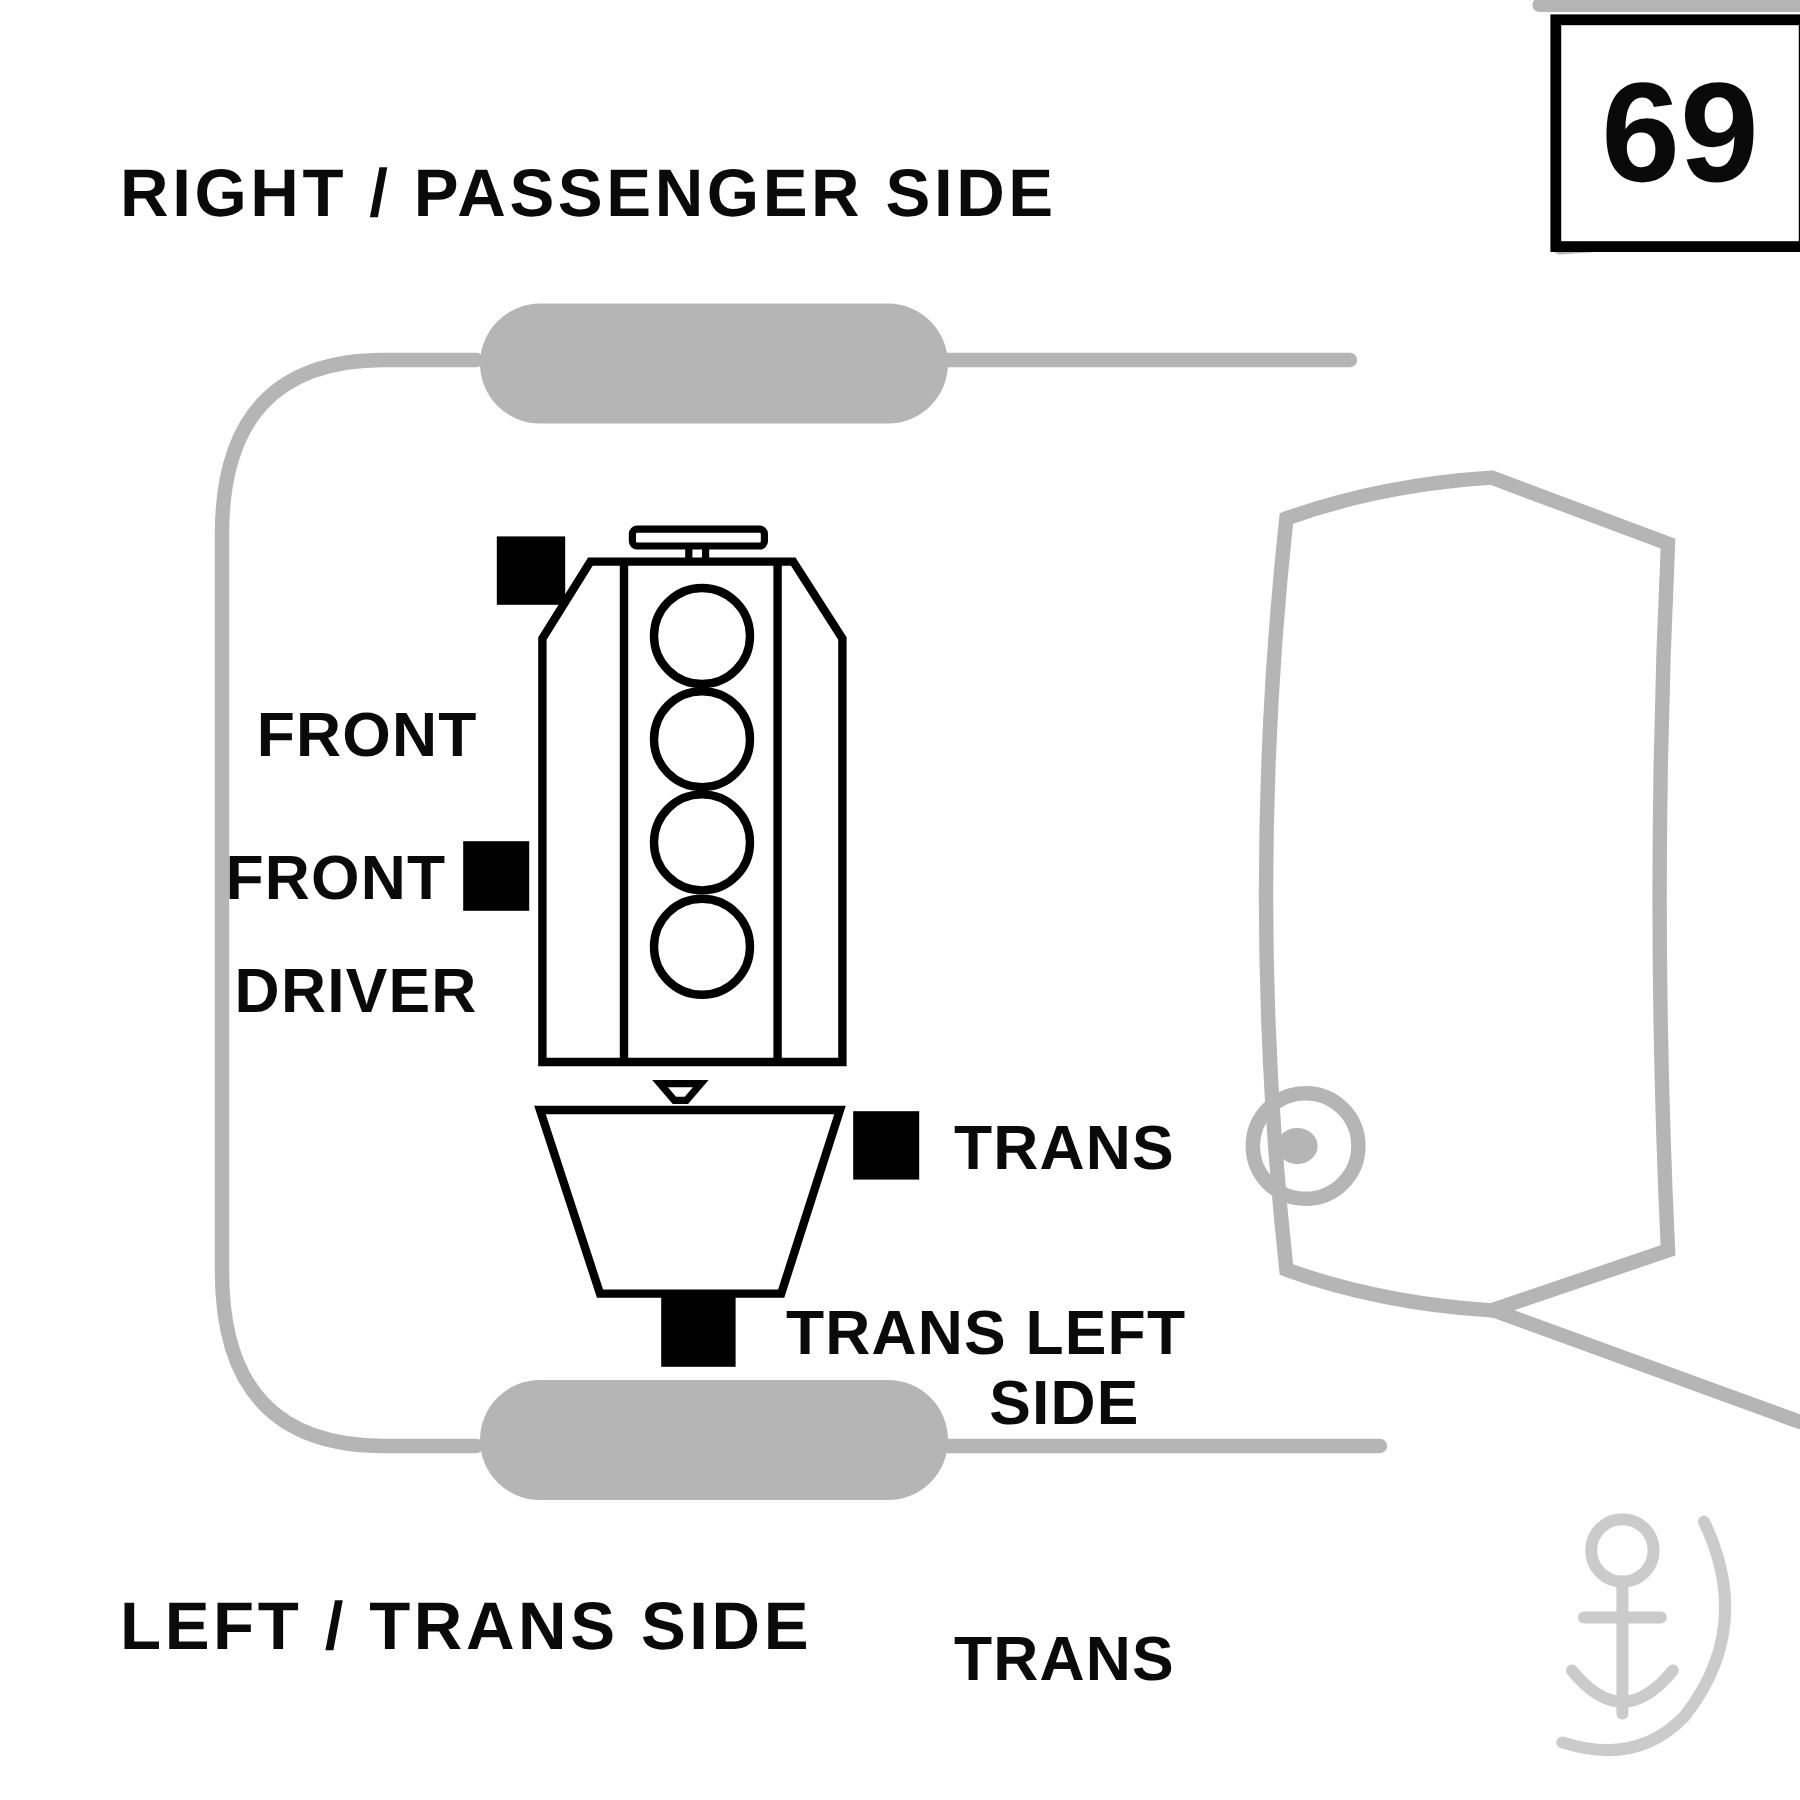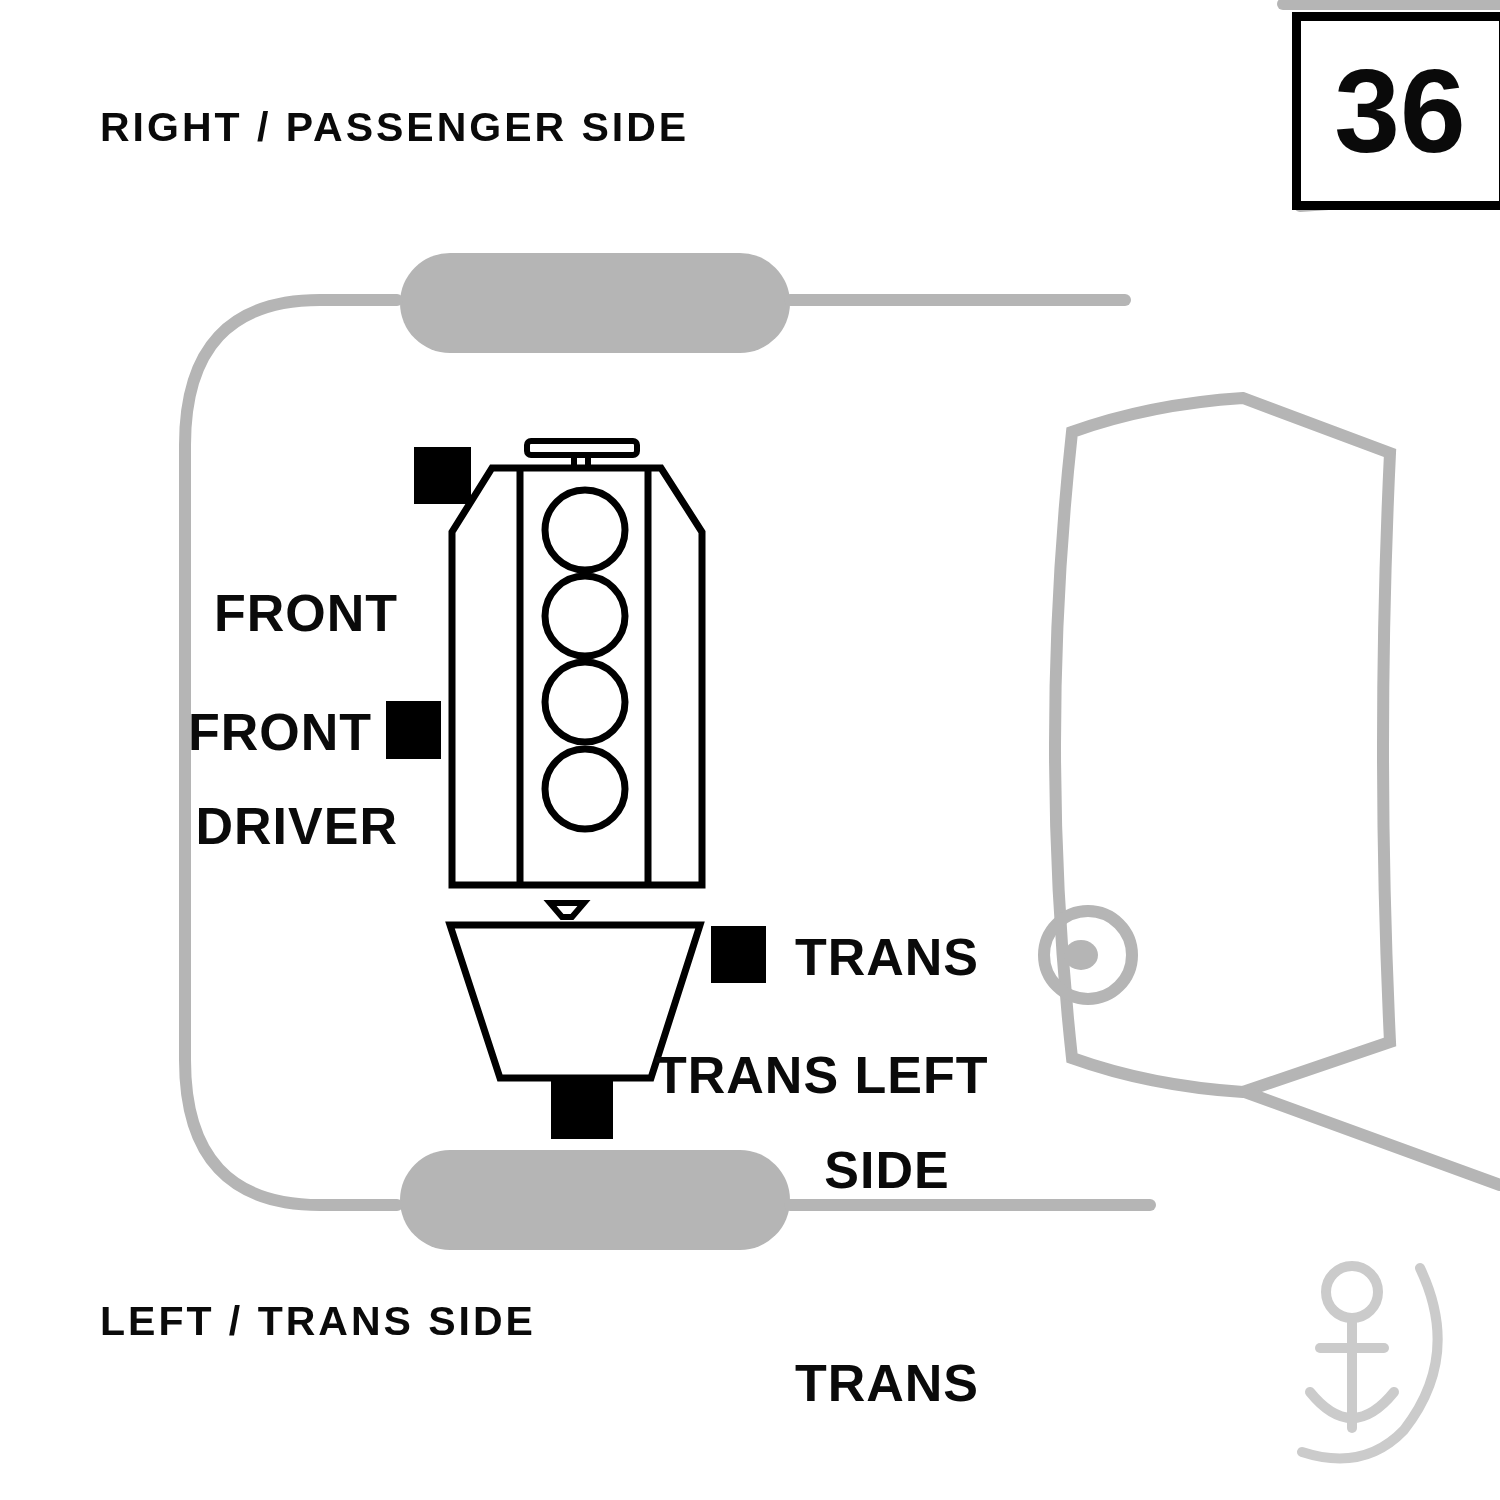--- a/index.html
+++ b/index.html
@@ -17,28 +17,28 @@
   .black-thin{stroke:#000000;stroke-width:6;fill:#ffffff;}
   .marker{fill:#000000;stroke:none;}
   .watermark{stroke:#cbcbcb;stroke-width:10;fill:none;stroke-linecap:round;}
   .lbl{
     position:absolute;
     font-weight:700;
     color:#0a0a0a;
     white-space:pre;
     letter-spacing:1px;
   }
-  .title{font-size:41px;letter-spacing:3px;}
+  .title{font-size:56px;letter-spacing:3px;margin-top:24px;}
   .mount-label{font-size:52px;line-height:71px;}
   #lbl-top-title{left:100px;top:104px;}
   #lbl-bottom-title{left:100px;top:1298px;}
   #lbl-front-right{right:1102px;top:436px;text-align:right;}
   #lbl-front{right:1128px;top:697px;text-align:right;}
   #lbl-trans-rear-left{left:737px;width:300px;top:780px;text-align:center;}
-  #lbl-trans-left{left:655px;top:1040px;}
+  #lbl-trans-left{left:655px;top:1076px;}
   #figure-box{
     position:absolute;
     left:1292px;top:12px;
     width:198px;height:180px;
     background:#ffffff;
     border:9px solid #000000;
     display:flex;align-items:center;justify-content:center;
   }
   #figure-box .num{
     font-size:118px;
@@ -122,16 +122,16 @@
 
   <div class="lbl mount-label" id="lbl-trans-rear-left">
     <div>TRANS</div>
     <div>SIDE</div>
     <div>TRANS</div>
   </div>
 
   <div class="lbl mount-label" id="lbl-trans-left">TRANS LEFT</div>
 
   <div id="figure-box">
-    <span class="num">36</span>
+    <span class="num">69</span>
   </div>
 
 </div>
 
 </body></html>

